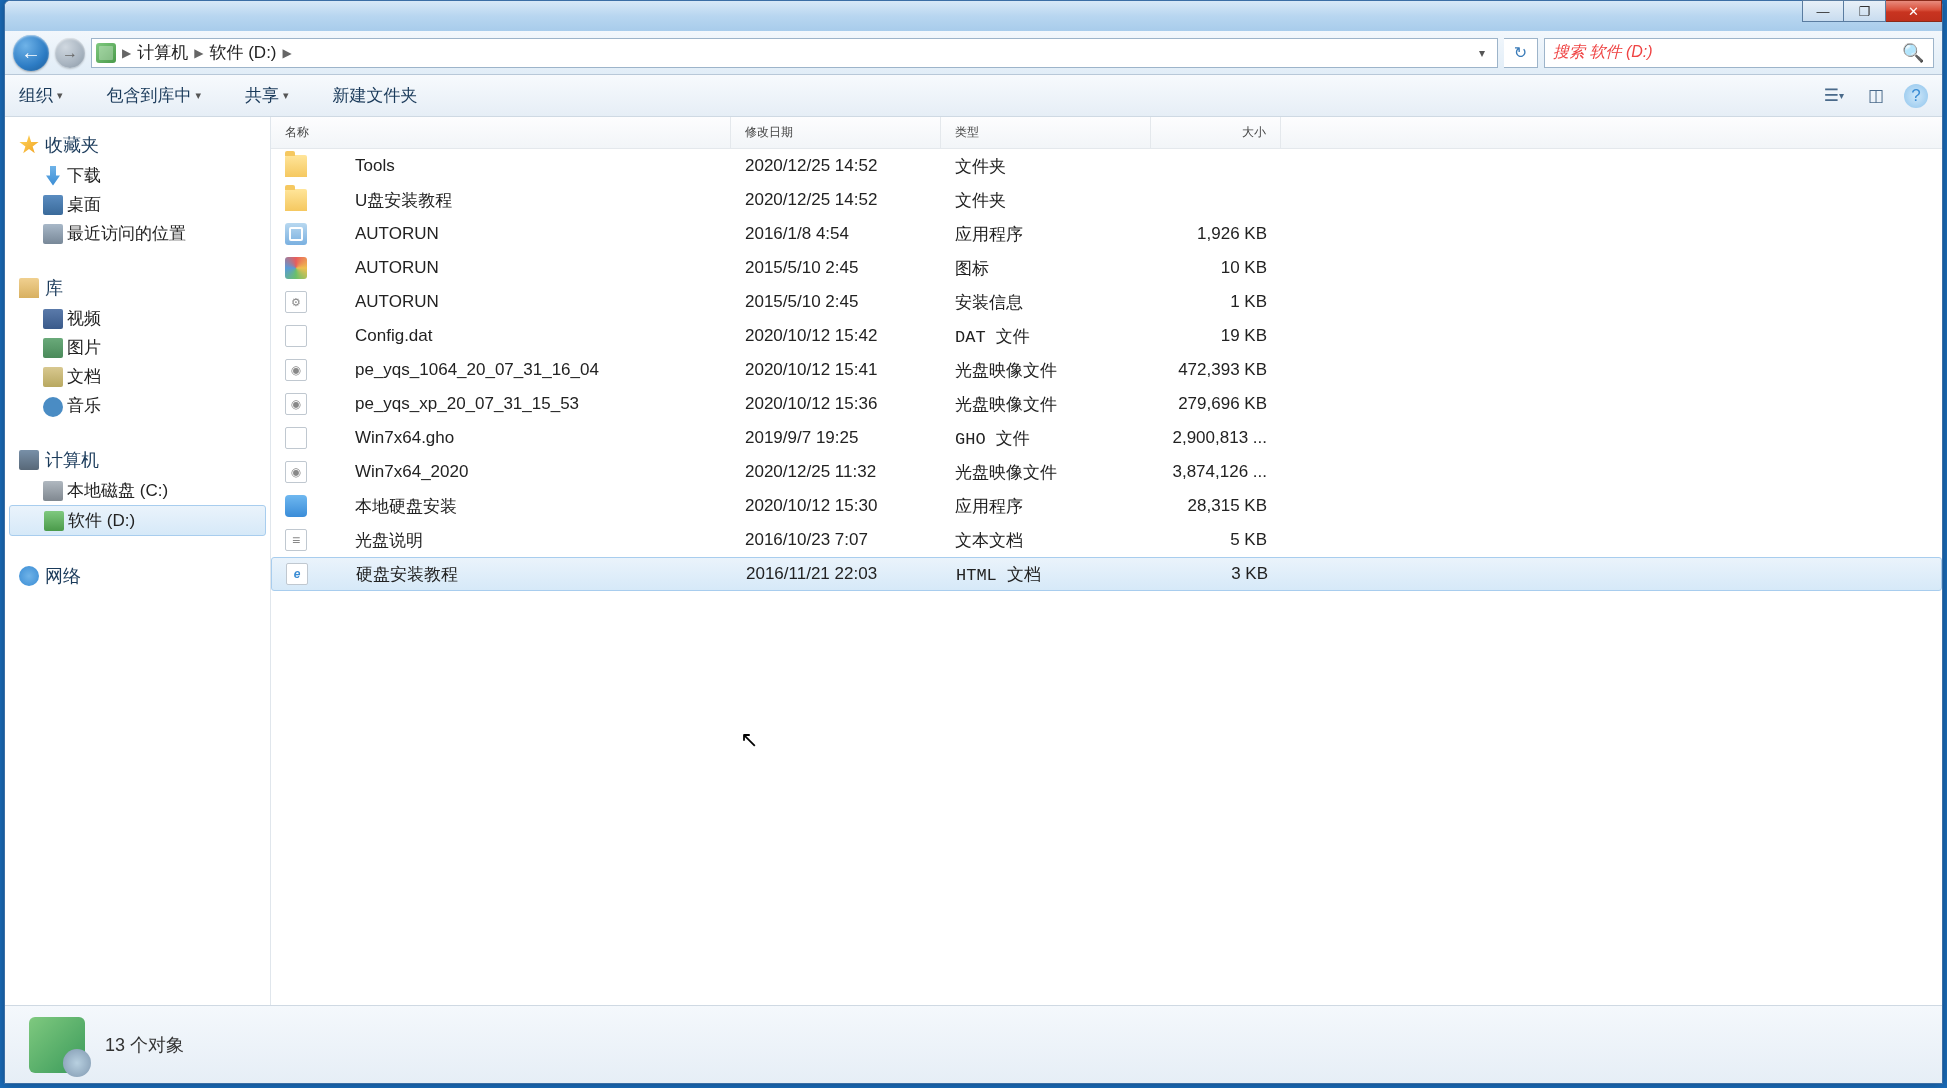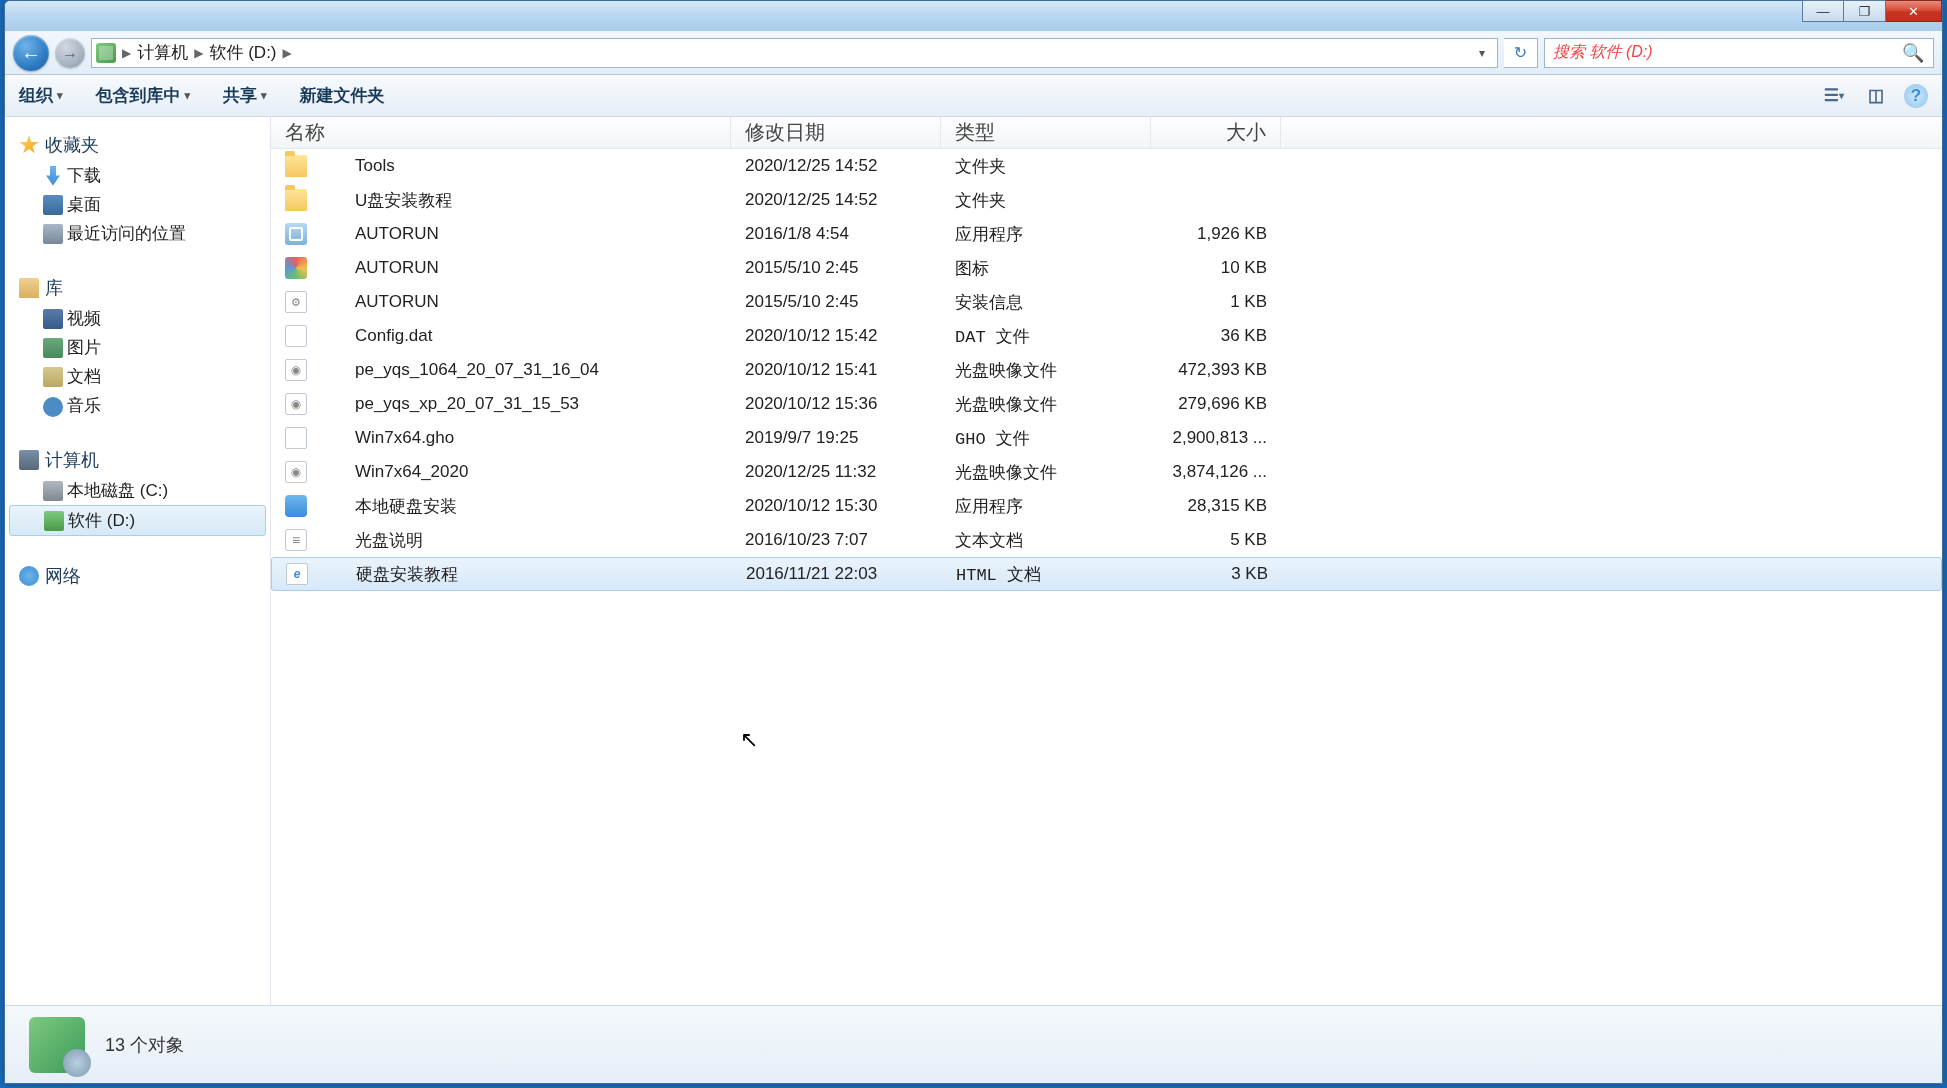--- a/index.html
+++ b/index.html
@@ -88,22 +88,22 @@
 .search-text { flex:1; color:#ef4444; font-style: italic; font-size:16px;}
 .search-icon { color:#5a8cc0; font-size:18px;}
 
 
 .toolbar {
   height: 42px;
   background: linear-gradient(to bottom, #f7fafd, #e6eef6);
   border-bottom: 1px solid #cfd9e3;
   display: flex; align-items: center;
   padding: 0 14px;
-  gap: 33px;
-  font-size: 17px; color: #1a3a5a; font-weight: bold;
+  gap: 44px;
+  font-size: 17px; color: #1a3a5a;
 }
 .tb-item { display:flex; align-items:center; gap:4px; }
 .tb-item .drop { font-size:11px; color:#555;}
 .tb-right { margin-left:auto; display:flex; gap:14px; align-items:center;}
 .tb-iconbtn { width:28px; height:26px; display:flex;align-items:center;justify-content:center; color:#4a6a8a;}
 
 
 .body { flex:1; display:flex; overflow:hidden; background:#fff; }
 
 
@@ -134,21 +134,21 @@
 .ic-comp{background:linear-gradient(#7890a8,#586878);border-radius:2px;}
 .ic-disk{background:linear-gradient(#b0b8c0,#808890);border-radius:2px;}
 .ic-diskd{background:linear-gradient(#7fc97f,#4a9a4a);border-radius:2px;}
 .ic-net{background:radial-gradient(#6fb3e8,#3a8cd4);border-radius:50%;}
 
 
 .filelist { flex:1; background:#fff; overflow:auto; }
 .fl-header {
   display:flex;
   border-bottom: 1px solid #e4e8ec;
-  font-size: 20px; color:#444;
+  font-size: 12px; color:#444;
   height: 32px; align-items:center;
   background: linear-gradient(to bottom,#fdfdfe,#f2f5f8);
 }
 .fl-header > div { padding: 0 14px; border-right:1px solid #e4e8ec; height:100%; display:flex; align-items:center;}
 .col-name{width:460px;}
 .col-date{width:210px;}
 .col-type{width:210px;font-family:Liberation Mono, monospace;}
 .col-size{width:130px; justify-content:flex-end;}
 .fl-row {
   display:flex;
@@ -362,21 +362,21 @@
             <div class="col-type">安装信息</div>
             <div class="col-size">1 KB</div>
           </div>
           <div class="fl-row">
             <div class="cell-name col-name">
               <span class="ficon dat"></span>
               <span>Config.dat</span>
             </div>
             <div class="col-date">2020/10/12 15:42</div>
             <div class="col-type">DAT 文件</div>
-            <div class="col-size">36 KB</div>
+            <div class="col-size">19 KB</div>
           </div>
           <div class="fl-row">
             <div class="cell-name col-name">
               <span class="ficon iso"></span>
               <span>pe_yqs_1064_20_07_31_16_04</span>
             </div>
             <div class="col-date">2020/10/12 15:41</div>
             <div class="col-type">光盘映像文件</div>
             <div class="col-size">472,393 KB</div>
           </div>

